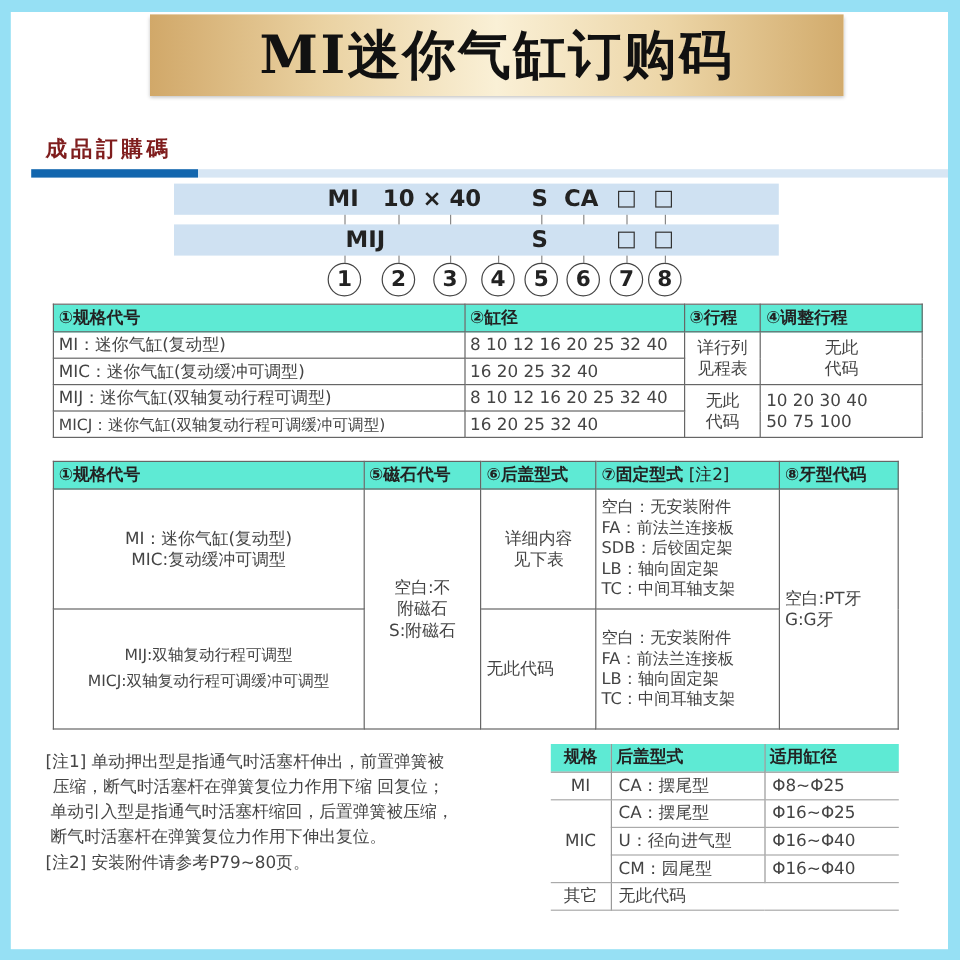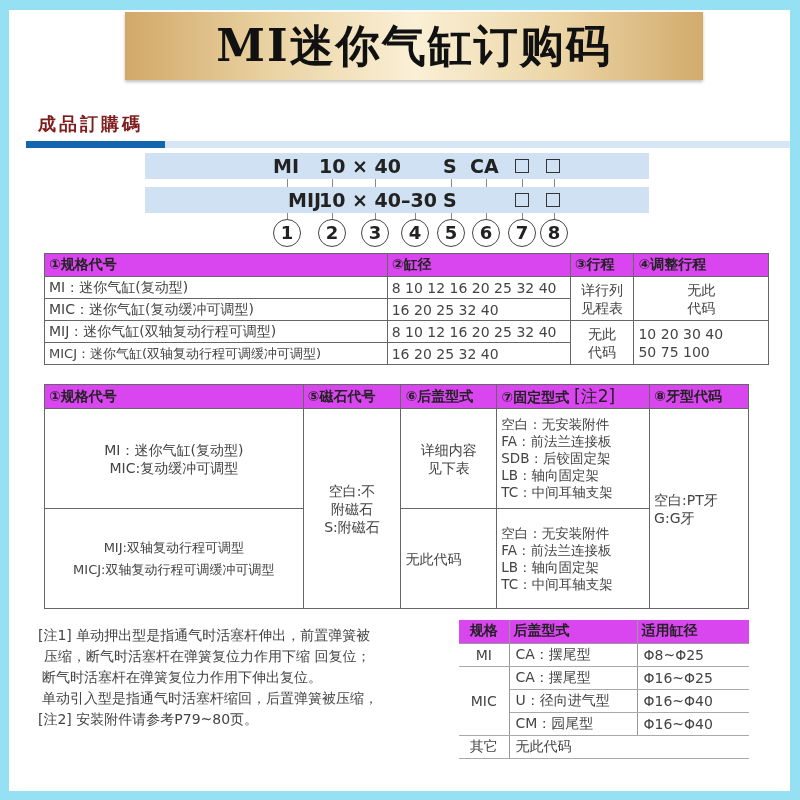--- a/index.html
+++ b/index.html
@@ -23,21 +23,21 @@
   .code { position: absolute; font-weight: bold; font-size: 19px; color: #222; top: 0; line-height: 26px; }
   .box { position: absolute; width: 14px; height: 14px; border: 1px solid #333; top: 6px; background: #fff0; }
   .tick { position: absolute; width: 1px; background: #888; }
   .circle {
     position: absolute; top: 219px; width: 28px; height: 28px; border: 1px solid #444; border-radius: 50%;
     font-weight: bold; font-size: 18px; text-align: center; line-height: 26px; color: #222; background: #fff;
   }
 
   table { border-collapse: collapse; position: absolute; font-size: 14px; color: #444; }
   td, th { border: 1px solid #666; }
-  th { background: #d946ef; font-weight: bold; color: #222; text-align: left; font-size: 14px; padding: 0 4px; height: 23px; }
+  th { background: #5eead4; font-weight: bold; color: #222; text-align: left; font-size: 14px; padding: 0 4px; height: 23px; }
   .t1 { left: 44px; top: 253px; width: 525px + 0; }
   .t1 td { height: 22px; padding: 0 4px; white-space: nowrap; }
   .center { text-align: center; }
   .t2 td { vertical-align: middle; padding: 2px 4px; }
   .lh { line-height: 18px; }
   .note { position: absolute; left: 38px; top: 625px; width: 420px; font-size: 14px; line-height: 21px; color: #444; }
   .t3 { left: 459px; top: 620px; font-size: 14px; }
   .t3 th { text-align: center; border-left: none; border-right: 1px solid #999; border-top: none; border-bottom: 1px solid #999; }
   .t3 td { border-left: none; border-right: 1px solid #999; border-top: none; border-bottom: 1px solid #aaa; padding: 0 6px; height: 23px; }
   .t3 td:last-child, .t3 th:last-child { border-right: none; }
@@ -58,21 +58,20 @@
 <div class="code-band band1">
   <span class="code" style="left:128px">MI</span>
   <span class="code" style="left:174px">10 × 40</span>
   <span class="code" style="left:298px">S</span>
   <span class="code" style="left:325px">CA</span>
   <span class="box" style="left:370px"></span>
   <span class="box" style="left:401px"></span>
 </div>
 <div class="code-band band2">
   <span class="code" style="left:143px">MIJ</span>
-  <span class="code" style="left:174px">10 × 40–30</span>
   <span class="code" style="left:298px">S</span>
   <span class="box" style="left:370px"></span>
   <span class="box" style="left:401px"></span>
 </div>
 
 <div class="tick" style="left:287px;top:179px;height:8px"></div>
 <div class="tick" style="left:332px;top:179px;height:8px"></div>
 <div class="tick" style="left:375px;top:179px;height:8px"></div>
 <div class="tick" style="left:451px;top:179px;height:8px"></div>
 <div class="tick" style="left:486px;top:179px;height:8px"></div>
@@ -143,21 +142,21 @@
       <col style="width:98px">
       <col style="width:96px">
       <col style="width:153px">
       <col style="width:99px">
     </colgroup>
   <tbody>
       <tr>
     <th>①规格代号</th>
     <th>⑤磁石代号</th>
     <th>⑥后盖型式</th>
-    <th><span>⑦固定型式</span> <span style="font-weight:normal;font-size:17px">[注2]</span></th>
+    <th><span>⑦固定型式</span> <span style="font-weight:normal;font-size:14px">[注2]</span></th>
     <th>⑧牙型代码</th>
   </tr>
   <tr style="height:100px">
     <td class="center lh" style="white-space:pre-line;font-size:14px">MI：迷你气缸(复动型)
 MIC:复动缓冲可调型</td>
     <td rowspan="2" class="center lh" style="white-space:pre-line">空白:不
 附磁石
 S:附磁石</td>
     <td class="center lh" style="white-space:pre-line">详细内容
 见下表</td>
@@ -177,22 +176,22 @@
 FA：前法兰连接板
 LB：轴向固定架
 TC：中间耳轴支架</td>
   </tr>
 </tbody>
   </table>
 
 <div class="note">
   <div>[注1] 单动押出型是指通气时活塞杆伸出，前置弹簧被</div>
   <div style="padding-left:6px">压缩，断气时活塞杆在弹簧复位力作用下缩 回复位；</div>
+  <div style="padding-left:4px">单动引入型是指通气时活塞杆缩回，后置弹簧被压缩，</div>
   <div style="padding-left:4px">断气时活塞杆在弹簧复位力作用下伸出复位。</div>
-  <div style="padding-left:4px">单动引入型是指通气时活塞杆缩回，后置弹簧被压缩，</div>
   <div>[注2] 安装附件请参考P79~80页。</div>
 </div>
 
 <table class="t3" style="width:290px">
   <colgroup>
       <col style="width:50px">
       <col style="width:128px">
       <col style="width:112px">
     </colgroup>
   <tbody>

